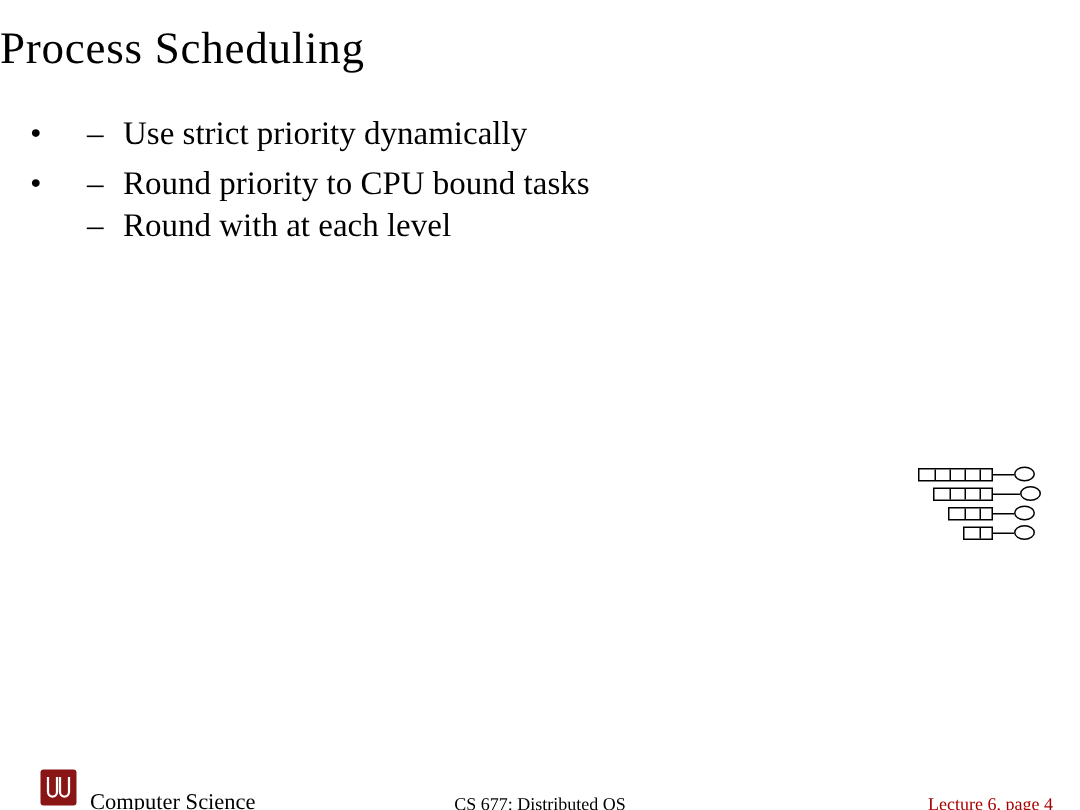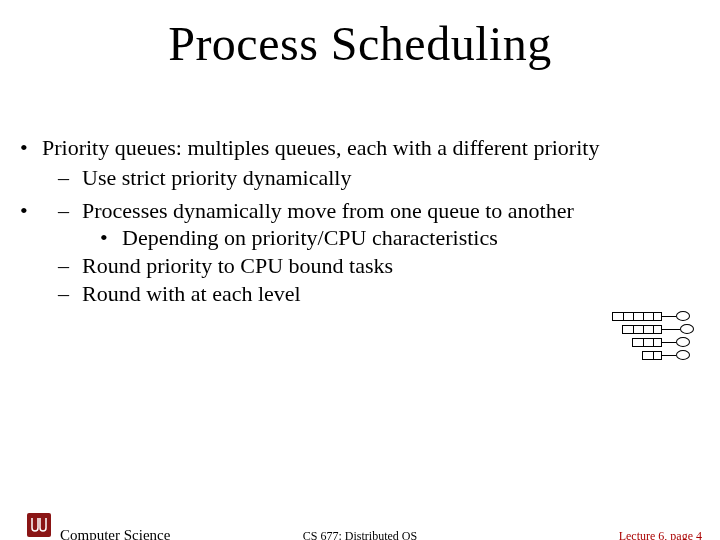--- a/index.html
+++ b/index.html
@@ -13,25 +13,24 @@
     overflow: hidden;
     position: relative;
   }
   .slide {
     width: 720px;
     height: 540px;
     position: relative;
     box-sizing: border-box;
   }
   .title {
-    text-align: center;
-    font-size: 48px;
+    font-size: 30px;
     font-weight: normal;
     margin-top: 16px;
-    margin-bottom: 64px;
+    margin-bottom: 26px;
     letter-spacing: 0.5px;
   }
   .body {
     font-size: 22px;
     line-height: 1.22;
     padding-left: 14px;
     padding-right: 8px;
   }
   ul.top {
     list-style: none;
@@ -163,33 +162,26 @@
 </head>
 <body>
 
 <div class="slide">
 
   <div class="title">Process Scheduling</div>
 
   <div class="body">
     <ul class="top">
       <li>
-        <span>Priority queues: multiples queues, each with a different priority</span>
         <ul class="sub1">
           <li><span>Use strict priority dynamically</span></li>
         </ul>
       </li>
       <li>
         <ul class="sub1">
-          <li>
-            <span>Processes dynamically move from one queue to another</span>
-            <ul class="sub2">
-              <li><span>Depending on priority/CPU characteristics</span></li>
-            </ul>
-          </li>
           <li><span>Round priority to CPU bound tasks</span></li>
           <li><span>Round with at each level</span></li>
         </ul>
       </li>
     </ul>
   </div>
 
   <div class="diagram">
 
     <div class="q-row" style="top:0">

